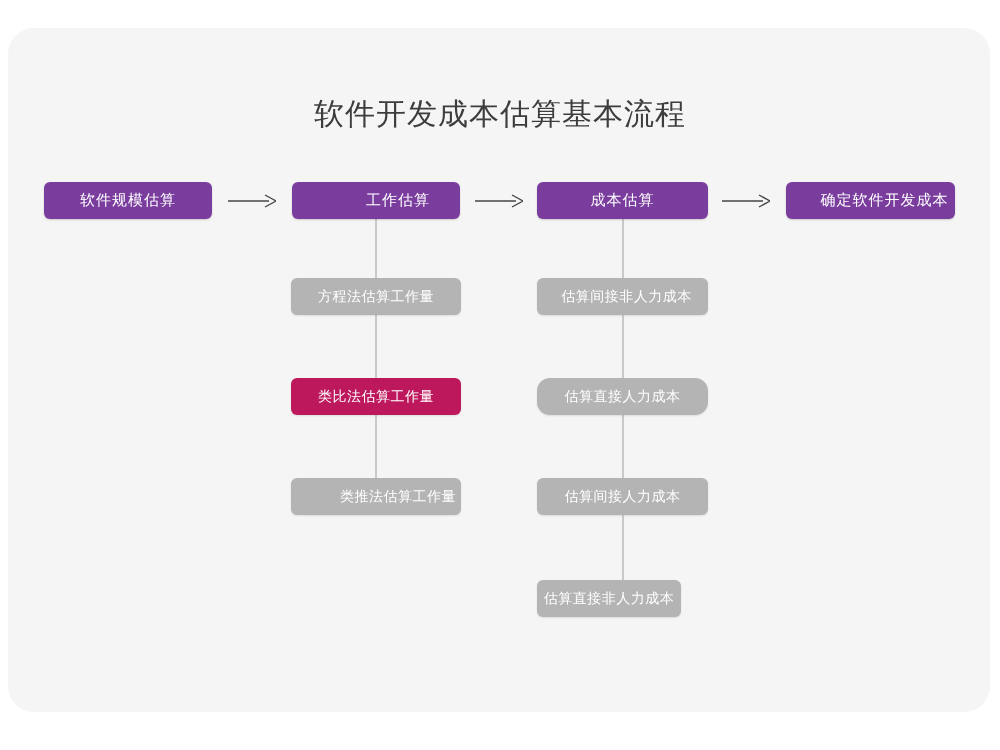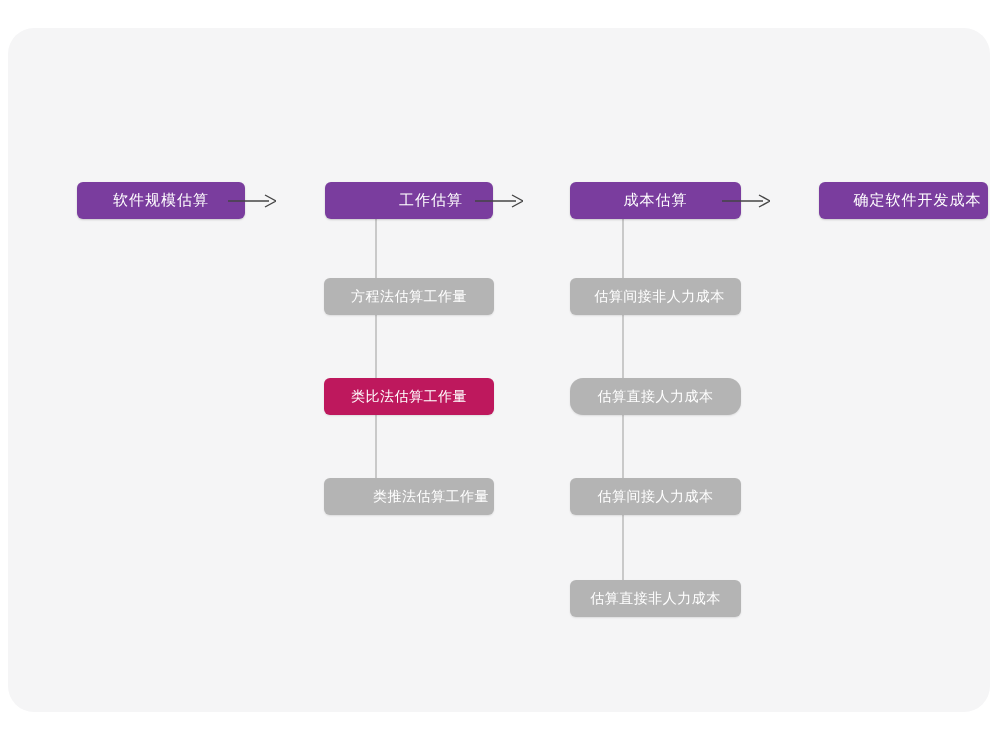--- a/index.html
+++ b/index.html
@@ -57,21 +57,20 @@
   
   .node {
     position: absolute;
     display: flex;
     align-items: center;
     justify-content: center;
     box-sizing: border-box;
     border-radius: 6px;
     white-space: nowrap;
     z-index: 2;
-    margin-left: 33px;
   }
 
   .node.primary {
     background: #7a3d9e;
     color: #ffffff;
     font-size: 15px;
     letter-spacing: 1px;
     box-shadow: 0 1px 2px rgba(0,0,0,0.18);
   }
 
@@ -90,20 +89,21 @@
   }
   .arrow svg { display: block; }
 </style>
 </head>
 <body style="background: rgb(255, 255, 255);">
 
 <div id="stage">
 
   <div id="card" style="background: rgb(245, 245, 246); border-radius: 26px;"></div>
 
+  <div id="chart-title" style="color: rgb(61, 61, 61);">软件开发成本估算基本流程</div>
 
   <div id="layers">
       <div class="connector" style="left: 375px; top: 219px; height: 259px; background: rgb(201, 201, 201);"></div>
       <div class="connector" style="left: 622px; top: 219px; height: 361px; background: rgb(201, 201, 201);"></div>
       <div class="node primary" style="left: 44px; top: 182px; width: 168px; height: 37px; background: rgb(122, 61, 158); color: rgb(255, 255, 255);">
         <span>软件规模估算</span>
       </div>
       <div class="node primary" style="left: 292px; top: 182px; width: 168px; height: 37px; background: rgb(122, 61, 158); color: rgb(255, 255, 255); padding-left: 44px;">
         <span>工作估算</span>
       </div>
@@ -121,21 +121,21 @@
       </div>
       <div class="node secondary" style="left: 537px; top: 278px; width: 171px; height: 37px; background: rgb(180, 180, 180); color: rgb(255, 255, 255); padding-left: 8px;">
         <span>估算间接非人力成本</span>
       </div>
       <div class="node secondary" style="left: 537px; top: 378px; width: 171px; height: 37px; background: rgb(180, 180, 180); color: rgb(255, 255, 255); border-radius: 13px;">
         <span>估算直接人力成本</span>
       </div>
       <div class="node secondary" style="left: 537px; top: 478px; width: 171px; height: 37px; background: rgb(180, 180, 180); color: rgb(255, 255, 255);">
         <span>估算间接人力成本</span>
       </div>
-      <div class="node secondary" style="left: 537px; top: 580px; width: 171px; height: 37px; background: rgb(180, 180, 180); color: rgb(255, 255, 255);">
+      <div class="node secondary" style="left: 537px; top: 580px; width: 144px; height: 37px; background: rgb(180, 180, 180); color: rgb(255, 255, 255);">
         <span>估算直接非人力成本</span>
       </div>
       <div class="node primary" style="left: 786px; top: 182px; width: 169px; height: 37px; background: rgb(122, 61, 158); color: rgb(255, 255, 255); padding-left: 28px;">
         <span>确定软件开发成本</span>
       </div>
       <div class="arrow" style="left: 228px; top: 193px;">
         <svg width="48" height="16" viewBox="0 0 48 16">
           <line x1="0" y1="8" x2="41" y2="8" stroke="#444444" stroke-width="1.4"></line>
           <polyline points="37,2 48,8 37,14" fill="none" stroke="#444444" stroke-width="1.4" stroke-linejoin="miter" stroke-linecap="butt"></polyline>
         </svg>

